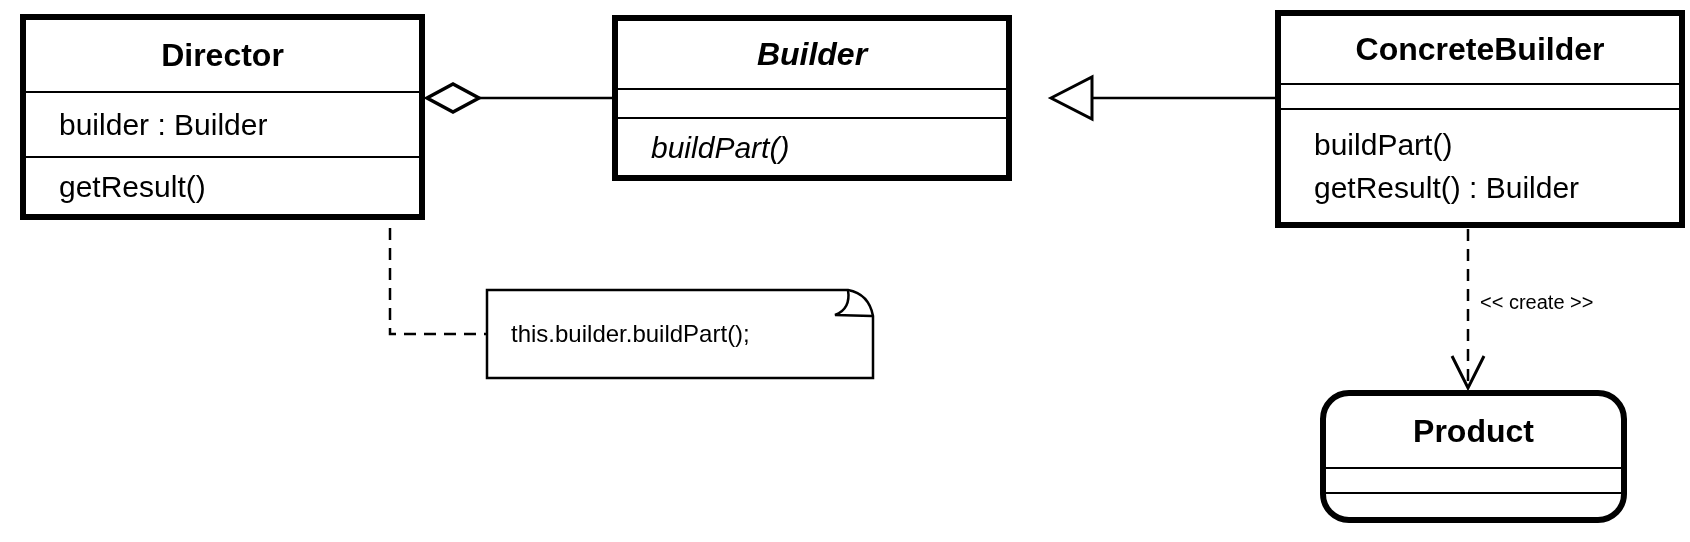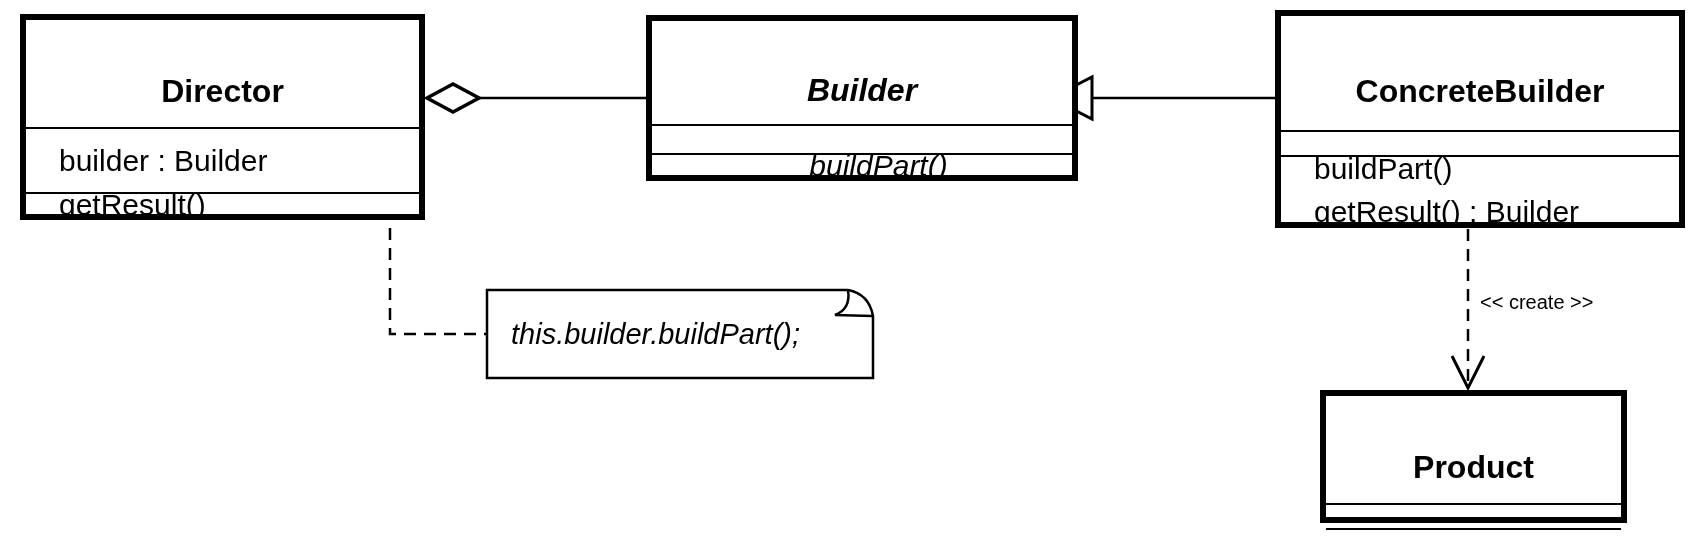--- a/index.html
+++ b/index.html
@@ -27,21 +27,20 @@
     flex-direction: column;
   }
   .uml-title {
     box-sizing: border-box;
     display: flex;
     align-items: center;
     justify-content: center;
     font-weight: bold;
     font-size: 32px;
     flex: 0 0 auto;
-    margin-top: 36px;
   }
   .uml-section {
     box-sizing: border-box;
     border-top: 2px solid #000000;
     font-size: 30px;
     padding-left: 33px;
     display: flex;
     flex-direction: column;
     justify-content: center;
     flex: 0 0 auto;
@@ -51,23 +50,22 @@
   .member { line-height: 43px; white-space: nowrap; }
   .italic { font-style: italic; }
   .note-text {
     position: absolute;
     left: 487px; top: 290px;
     width: 466px; height: 88px;
     box-sizing: border-box;
     display: flex;
     align-items: center;
     padding-left: 24px;
-    font-size: 29px;
+    font-size: 24px;
     white-space: nowrap;
-    font-style: italic;
   }
   .create-label {
     position: absolute;
     left: 1480px; top: 291px;
     font-size: 20px;
     white-space: nowrap;
   }
 </style>
 </head>
 <body>
@@ -95,38 +93,38 @@
   <div class="uml-class" style="left:20px; top:14px; width:405px; height:206px;">
     <div class="uml-title" style="height:71px;">Director</div>
     <div class="uml-section" style="height:65px;">
       <div class="member">builder : Builder</div>
     </div>
     <div class="uml-section fill">
       <div class="member">getResult()</div>
     </div>
   </div>
 
-  <div class="uml-class" style="left:646px; top:15px; width:432px; height:166px;text-align:center;">
+  <div class="uml-class" style="left:612px; top:15px; width:400px; height:166px;">
     <div class="uml-title italic" style="height:67px;">Builder</div>
     <div class="uml-section" style="height:29px;"></div>
     <div class="uml-section fill">
       <div class="member italic">buildPart()</div>
     </div>
   </div>
 
   <div class="uml-class" style="left:1275px; top:10px; width:410px; height:218px;">
-    <div class="uml-title" style="height:78px;">ConcreteBuilder</div>
+    <div class="uml-title" style="height:67px;">ConcreteBuilder</div>
     <div class="uml-section" style="height:25px;"></div>
     <div class="uml-section fill">
       <div class="member">buildPart()</div>
       <div class="member">getResult() : Builder</div>
     </div>
   </div>
 
-  <div class="uml-class" style="left:1320px; top:390px; width:307px; height:133px;">
+  <div class="uml-class" style="left:1320px; top:390px; width:307px; height:133px;border-radius:29px;">
     <div class="uml-title" style="height:71px;">Product</div>
     <div class="uml-section" style="height:25px;"></div>
     <div class="uml-section fill"></div>
   </div>
 
   <div class="note-text">this.builder.buildPart();</div>
 
   <div class="create-label">&lt;&lt; create &gt;&gt;</div>
 
 </div>

